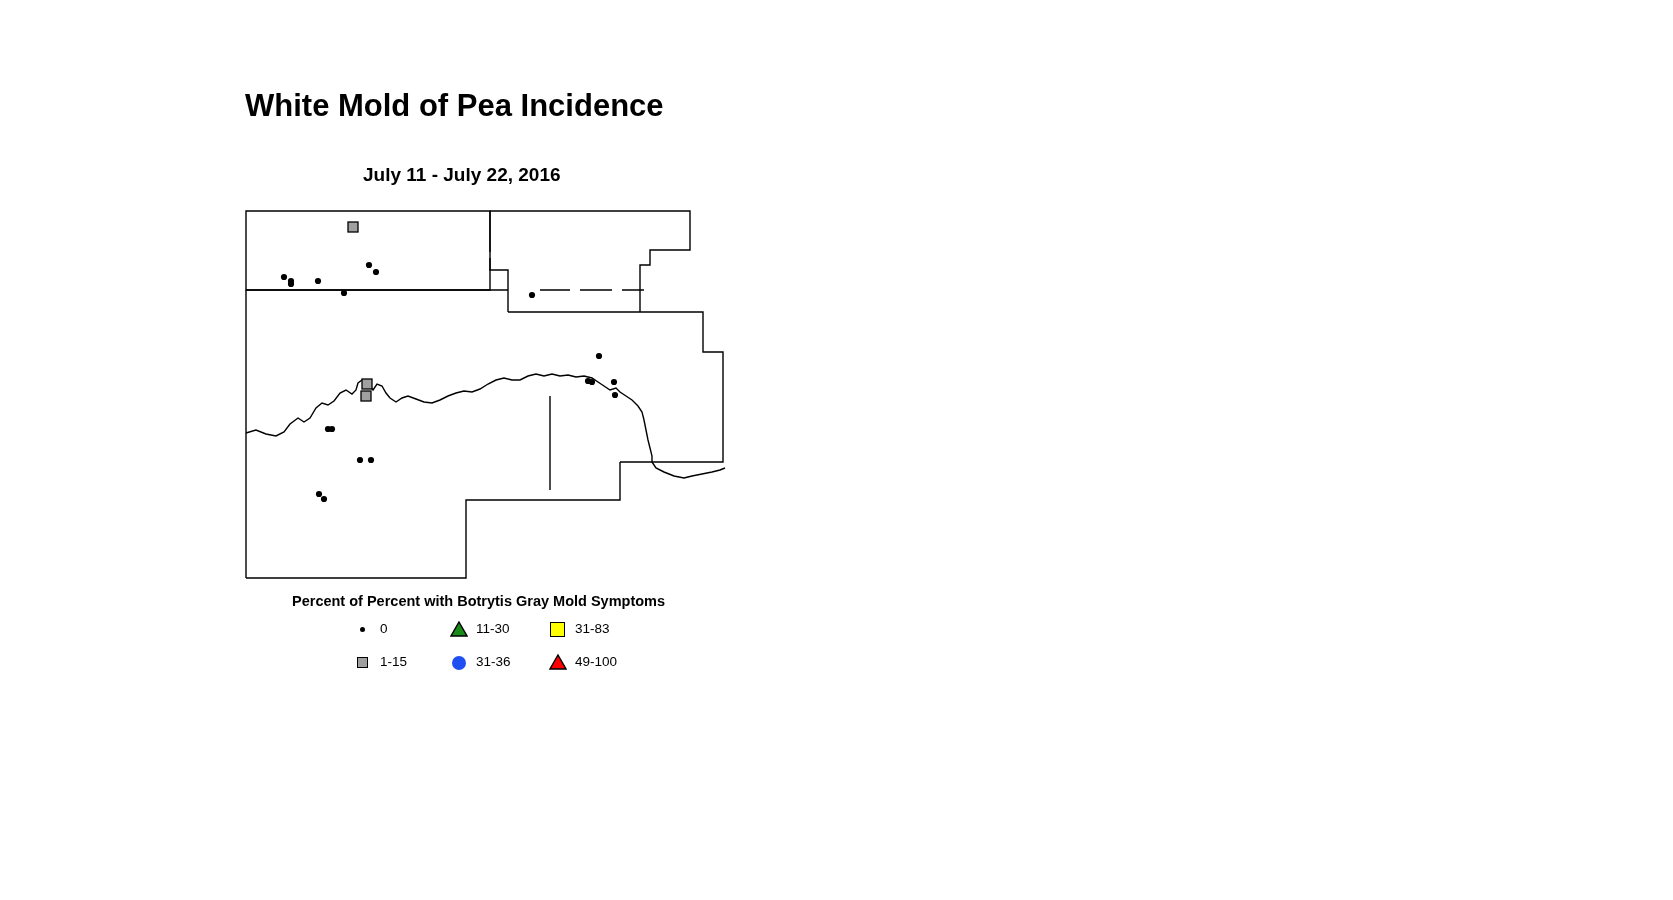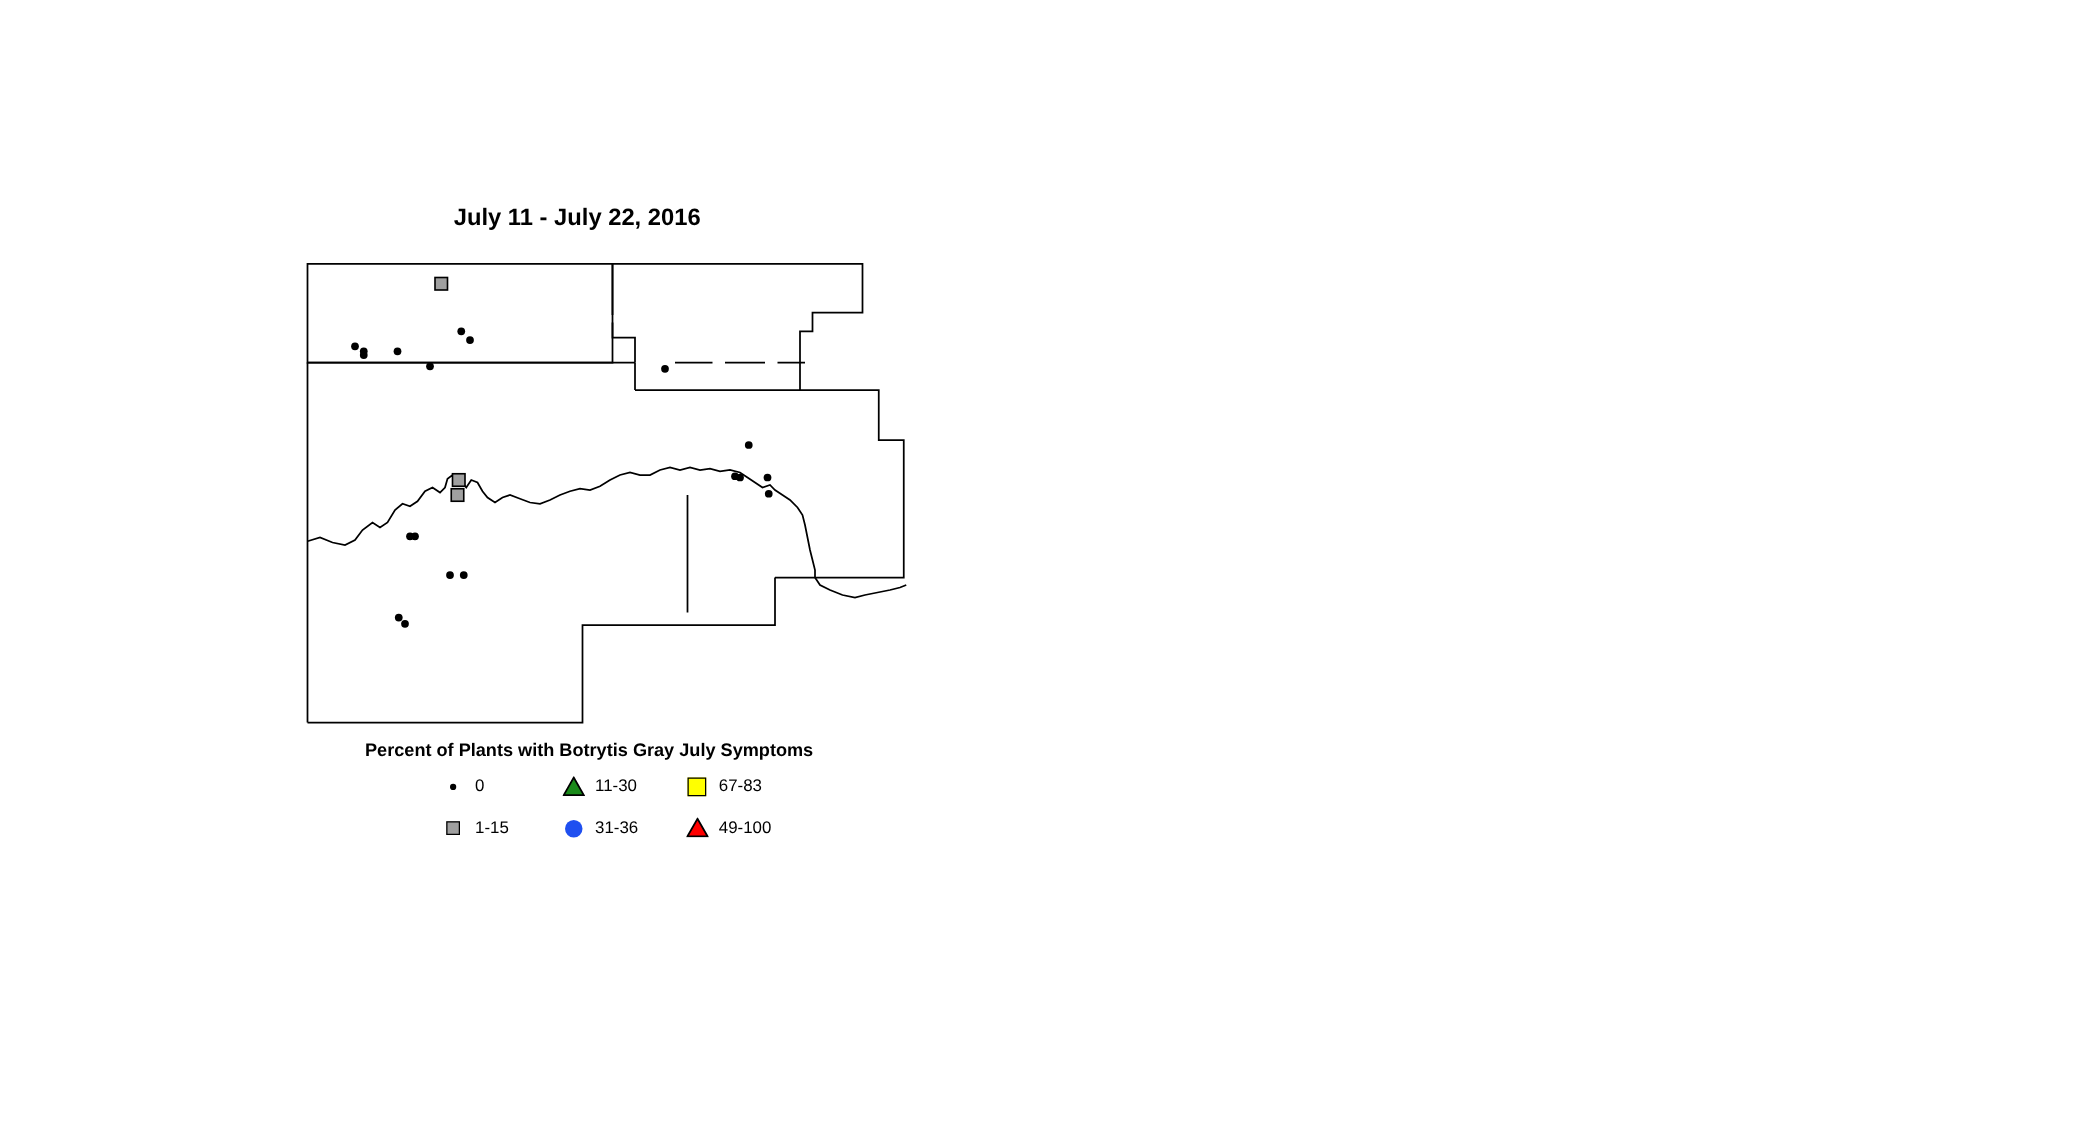--- a/index.html
+++ b/index.html
@@ -132,20 +132,21 @@
     position: absolute;
     left: 2px; top: 3px;
     width: 18px; height: 16px;
   }
 </style>
 </head>
 <body>
 
 <div id="page-root">
 
+  <div class="title">White Mold of Pea Incidence</div>
   <div class="subtitle">July 11 - July 22, 2016</div>
 
   <div class="map-wrap">
     <svg class="map-svg" width="500" height="390" viewBox="0 0 500 390">
 
       <g fill="none" stroke="#000000" stroke-width="1.4" stroke-linejoin="miter">
 
         <path d="M6,11 L250,11 L250,90 L6,90 Z"></path>
 
         <path d="M250,11 L450,11 L450,50 L410,50 L410,65 L400,65 L400,112"></path>
@@ -205,21 +206,21 @@
           <circle cx="120" cy="260" r="3.1" fill="#000000"></circle>
           <circle cx="131" cy="260" r="3.1" fill="#000000"></circle>
           <circle cx="79" cy="294" r="3.1" fill="#000000"></circle>
           <circle cx="84" cy="299" r="3.1" fill="#000000"></circle>
         </g>
 
     </svg>
   </div>
 
   <div class="legend">
-    <div class="legend-title">Percent of Plants with Botrytis Gray July Symptoms</div>
+    <div class="legend-title">Percent of Percent with Botrytis Gray Mold Symptoms</div>
 
     <div class="legend-item li-r1 li-c1">
       <span class="legend-sym">
           <i class="sym-dot"></i>
         </span>
       <span class="legend-label">0</span>
     </div>
 
     <div class="legend-item li-r2 li-c1">
       <span class="legend-sym">
@@ -241,21 +242,21 @@
       <span class="legend-sym">
           <i class="sym-circle"></i>
         </span>
       <span class="legend-label">31-36</span>
     </div>
 
     <div class="legend-item li-r1 li-c3">
       <span class="legend-sym">
           <i class="sym-square-yellow"></i>
         </span>
-      <span class="legend-label">67-83</span>
+      <span class="legend-label">31-83</span>
     </div>
 
     <div class="legend-item li-r2 li-c3">
       <span class="legend-sym">
         <svg class="sym-tri-red" viewBox="0 0 18 16">
             <polygon points="9,1 17,15 1,15" fill="#ff0000" stroke="#000000" stroke-width="1.4"></polygon>
           </svg>
       </span>
       <span class="legend-label">49-100</span>
     </div>

